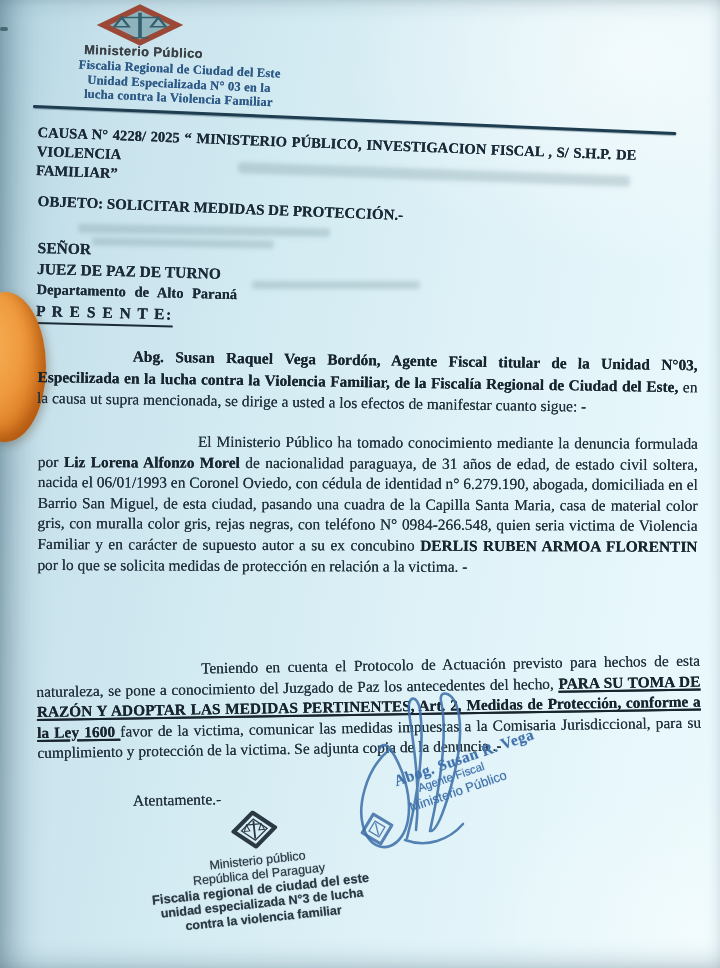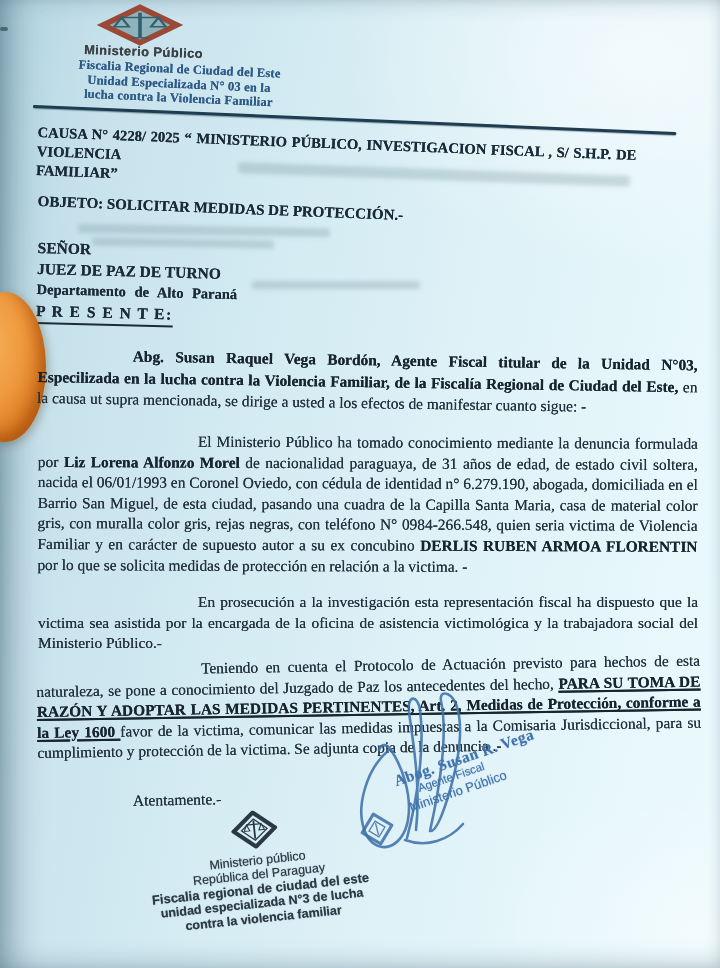--- a/index.html
+++ b/index.html
@@ -123,21 +123,20 @@
     <div class="dept">Departamento  de  Alto Paraná</div>
     <div><span class="presente">P R E S E N T E:</span></div>
   </div>
 
   <div class="abs finger"></div>
 
   <p class="abs para p1 soft"><b>Abg. Susan Raquel Vega Bordón, Agente Fiscal  titular  de la Unidad N°03, Especilizada en la lucha contra la Violencia Familiar,  de la Fiscalía Regional de Ciudad del Este,</b><span> en la causa ut supra mencionada, se dirige a usted a los efectos de manifestar cuanto sigue: -</span></p>
 
   <p class="abs para p2 soft"><span>El Ministerio Público ha tomado conocimiento mediante la  denuncia formulada por </span><b>Liz  Lorena Alfonzo Morel</b><span> de nacionalidad paraguaya, de 31 años de edad, de estado civil soltera, nacida el  06/01/1993 en  Coronel Oviedo, con cédula de identidad n° 6.279.190, abogada, domiciliada en el Barrio San Miguel, de esta ciudad, pasando una cuadra de la Capilla Santa Maria, casa de material color gris, con muralla color gris, rejas negras, con teléfono N° 0984-266.548, quien seria victima de Violencia Familiar y en carácter de supuesto autor a su ex concubino </span><b>DERLIS RUBEN ARMOA FLORENTIN</b><span> por lo que se solicita medidas de protección en relación a la victima. -</span></p>
 
-  <p class="abs para p3 soft"><span>En prosecución a la investigación esta representación fiscal ha dispuesto que la victima sea asistida por la encargada de la oficina de asistencia victimológica  y la trabajadora social del Ministerio Público.-</span></p>
 
   <p class="abs para p4 soft"><span>Teniendo en cuenta el Protocolo de Actuación previsto para hechos de esta naturaleza, se pone a conocimiento del Juzgado de Paz los antecedentes del hecho, </span><b class="ul">PARA SU TOMA DE RAZÓN Y ADOPTAR LAS MEDIDAS PERTINENTES, Art. 2, Medidas de Protección, conforme a la Ley 1600 </b><span> favor de la victima, comunicar las medidas impuestas a la Comisaria Jurisdiccional, para su cumplimiento y protección de la victima.  Se adjunta copia de la denuncia .-</span></p>
 
   <div class="abs closing soft">Atentamente.-</div>
 
   <svg class="abs sig" style="width:175px; height:175px;" viewBox="0 0 175 175" fill="none" stroke="#3f72aa" stroke-width="2.6" stroke-linecap="round" opacity=".88">
     <path d="M44 62 C 22 80 8 122 22 148 C 34 168 58 160 63 132 C 67 108 58 80 46 62 C 41 55 36 56 34 62"></path>
     <path d="M62 150 C 72 112 80 60 75 22 C 73 7 62 6 64 24 C 68 54 76 98 71 142"></path>
     <path d="M85 143 C 95 98 103 46 96 13 C 94 2 105 3 111 16 C 119 38 114 74 102 112 C 96 131 90 144 85 143"></path>
     <path d="M60 152 C 82 160 104 152 118 136"></path>

